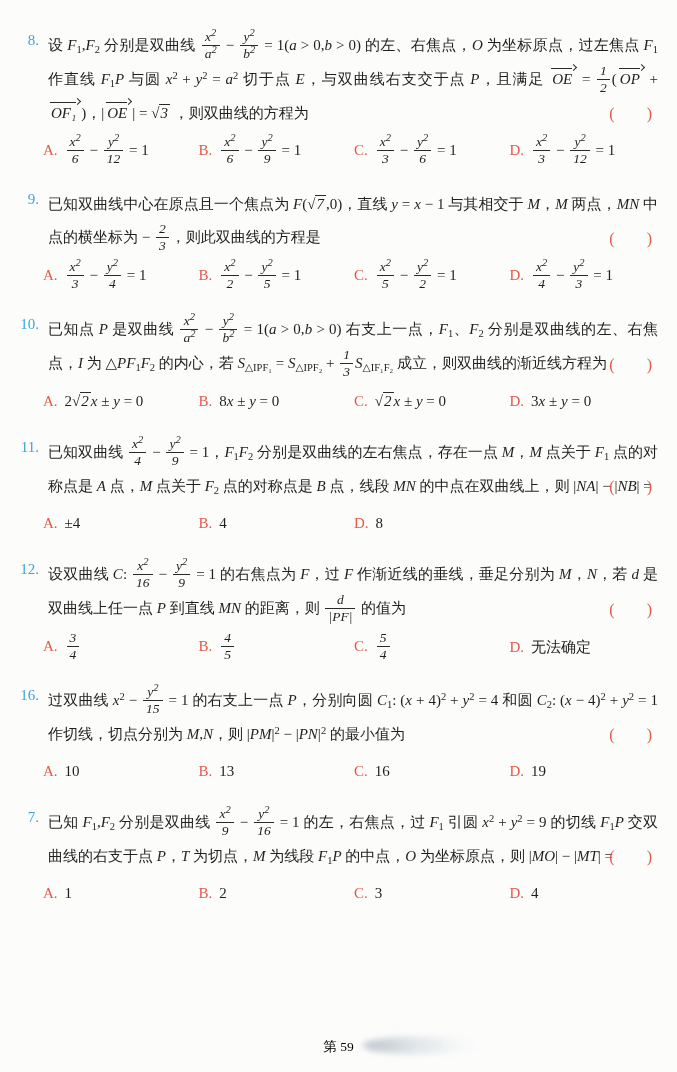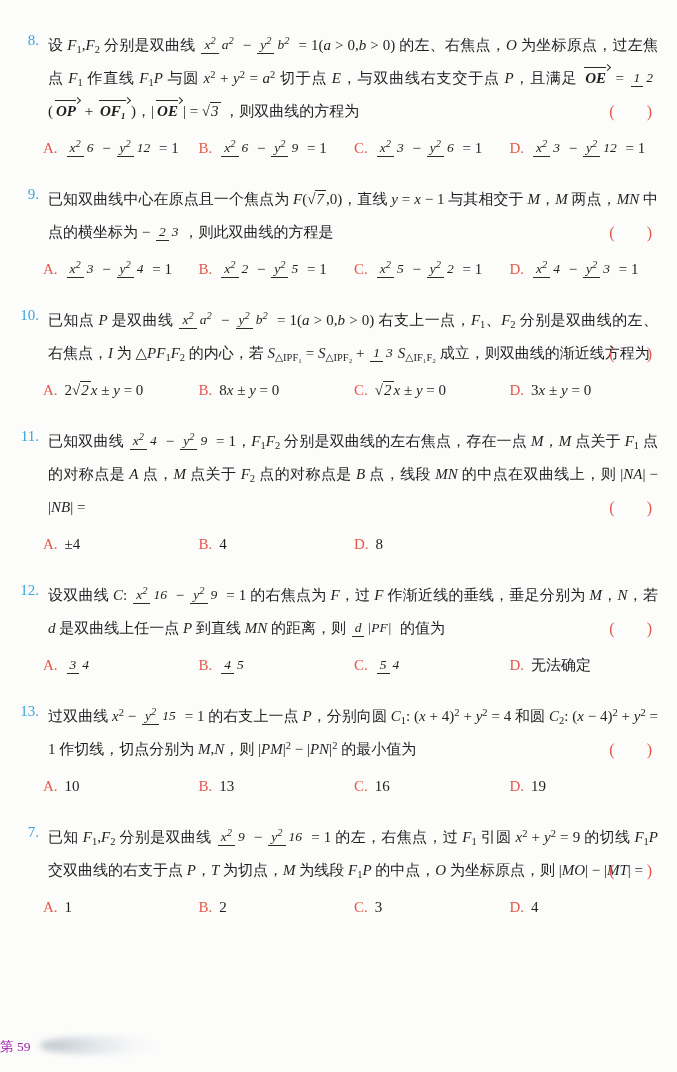--- a/index.html
+++ b/index.html
@@ -27,42 +27,42 @@
   .opts{
     display:grid; grid-template-columns:repeat(4,1fr);
     margin-top:5px; line-height:30px; align-items:center;
   }
   .opt{white-space:nowrap; overflow:visible;}
   .optlabel{color:#e4584a; margin-right:7px;}
   .opttext{color:#1f1f1f;}
   
   .mi{font-style:italic; font-family:"Liberation Serif","DejaVu Serif",serif;}
   .frac{
-    display:inline-flex; flex-direction:row; vertical-align:middle;
+    display:inline-flex; flex-direction:column; vertical-align:middle;
     text-align:center; font-style:italic; margin:0 2px;
     font-size:13.5px; line-height:1.18; position:relative; top:-1px;
   }
   .fn{border-bottom:1.2px solid #2a2a2a; padding:0 3px;}
   .fd{padding:0 3px;}
-  .vec{font-style:italic; position:relative; margin:0 2px; padding:3px 3px 0 1px;font-weight:bold;}
+  .vec{font-style:italic; position:relative; margin:0 2px; padding:3px 3px 0 1px;}
   .vec::before{content:''; position:absolute; left:0; right:3px; top:0; border-top:1.2px solid #2a2a2a;}
   .vec::after{
     content:''; position:absolute; right:-1px; top:-2.5px; width:4px; height:4px;
     border-top:1.2px solid #2a2a2a; border-right:1.2px solid #2a2a2a;
     transform:rotate(45deg);
   }
   .sqrt{white-space:nowrap;}
   .rsign{font-style:normal;}
   .rad{border-top:1.2px solid #2a2a2a; padding:0 2px 0 1px; font-style:italic;}
   sup,sub{font-size:10.5px; line-height:0; position:relative; vertical-align:baseline;}
   sup{top:-5px;} sub{top:3px;}
   
   .footer{
     position:absolute; left:0; bottom:16px; width:100%;
-    text-align:left; color:#a21caf; font-size:13.5px;
+    text-align:center; color:#000000; font-size:13.5px;
   }
   .footer-inner{position:relative; display:inline-block;}
   .smudge{
     position:absolute; left:40px; top:-1px; width:120px; height:17px;
     background:linear-gradient(90deg, rgba(125,140,155,.5), rgba(165,180,195,.3) 45%, rgba(205,215,225,.15) 75%, rgba(205,215,225,0));
     filter:blur(3px); border-radius:50% / 60%;
   }
 </style>
 </head>
 <body>
@@ -221,21 +221,21 @@
           <div class="opt"><span class="optlabel">C.</span><span class="opttext"><span class="frac">
                   <span class="fn">5</span>
                   <span class="fd">4</span>
                 </span></span></div>
           <div class="opt"><span class="optlabel">D.</span><span class="opttext">无法确定</span></div>
         </div>
       </div>
     </div>
 
     <div class="question">
-      <div class="qnum">13.</div>
+      <div class="qnum">16.</div>
       <div class="qcontent">
         <p class="qtext"><span>过双曲线 <span class="mi">x</span><sup>2</sup> − <span class="frac">
                 <span class="fn">y<sup>2</sup></span>
                 <span class="fd">15</span>
               </span> = 1 的右支上一点 <span class="mi">P</span>，分别向圆 <span class="mi">C</span><sub>1</sub>: (<span class="mi">x</span> + 4)<sup>2</sup> + <span class="mi">y</span><sup>2</sup> = 4 和圆 <span class="mi">C</span><sub>2</sub>: (<span class="mi">x</span> − 4)<sup>2</sup> + <span class="mi">y</span><sup>2</sup> = 1 作切线，切点分别为 <span class="mi">M</span>,<span class="mi">N</span>，则 |<span class="mi">PM</span>|<sup>2</sup> − |<span class="mi">PN</span>|<sup>2</sup> 的最小值为</span><span class="bracket">(　　)</span></p>
         <div class="opts">
           <div class="opt"><span class="optlabel">A.</span><span class="opttext">10</span></div>
           <div class="opt"><span class="optlabel">B.</span><span class="opttext">13</span></div>
           <div class="opt"><span class="optlabel">C.</span><span class="opttext">16</span></div>
           <div class="opt"><span class="optlabel">D.</span><span class="opttext">19</span></div>

